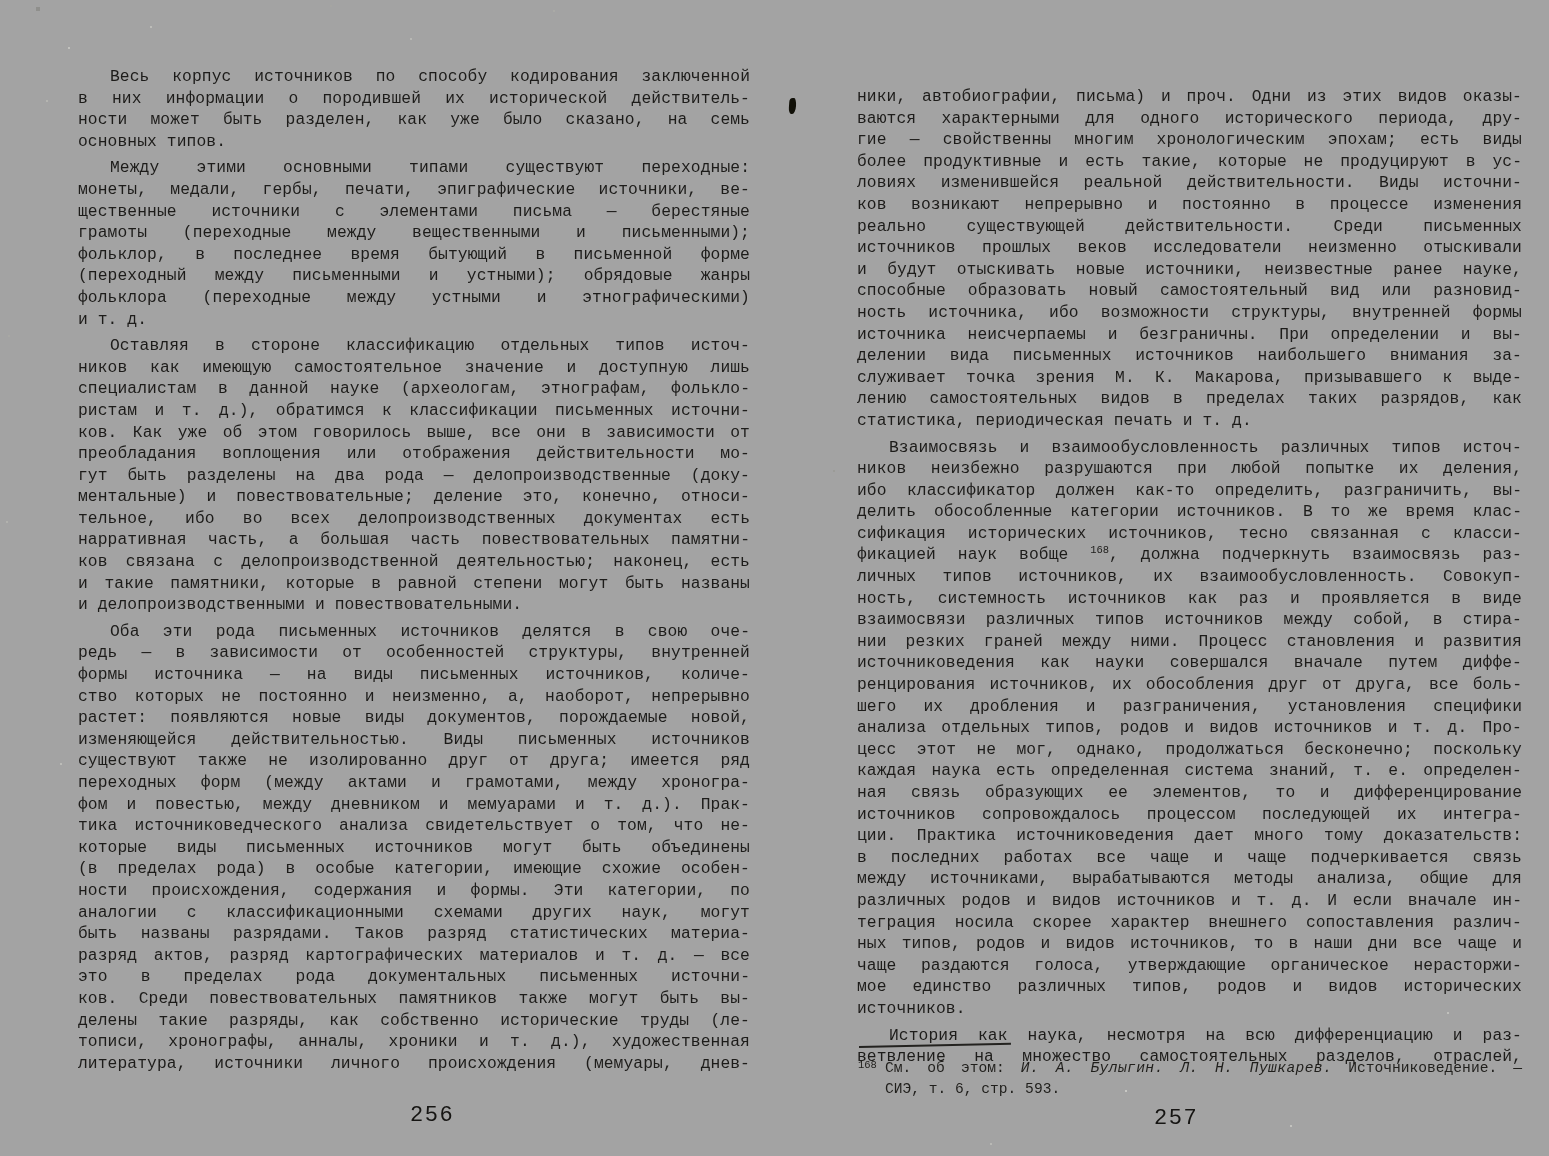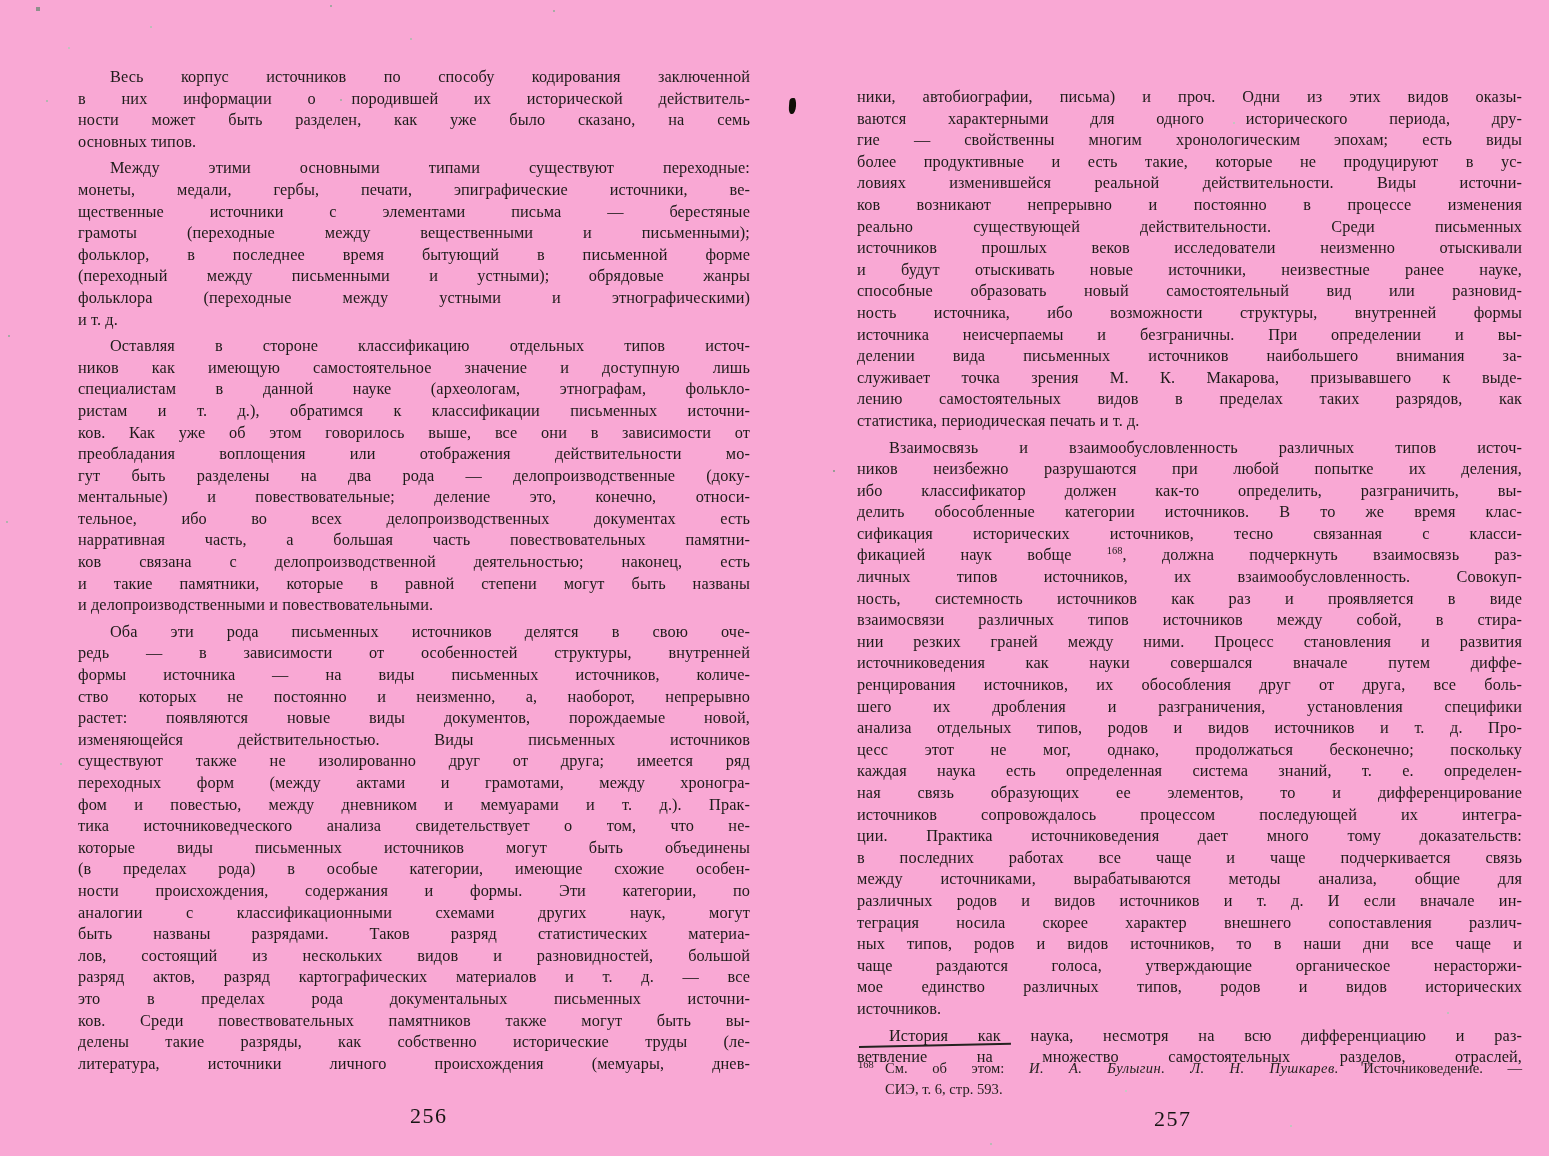--- a/index.html
+++ b/index.html
@@ -1,23 +1,23 @@
 <!DOCTYPE html>
 <html lang="ru"><head>
 <meta charset="utf-8">
 <title>Book spread 256–257</title>
 <style>
   html, body { margin: 0; padding: 0; background: #d9d9d6; }
   .scan {
     position: relative;
     width: 1549px;
     height: 1156px;
-    background: #f9a8d4;
+    background: #a3a3a3;
     overflow: hidden;
-    font-family: Liberation Serif, serif;
+    font-family: Liberation Mono, monospace;
     color: #1d1c1a;
   }
   .col { position: absolute; top: 66px; }
   .col-left  { left: 78px;  width: 672px; }
   .col-right { left: 857px; top: 64px; width: 665px; margin-top: 22px; }
   .para { margin: 0; }
   .para + .para { margin-top: 5px; }
   .line {
     font-size: 16.3px;
     line-height: 21.6px;
@@ -143,25 +143,25 @@
           <div class="line">изменяющейся действительностью. Виды письменных источников</div>
           <div class="line">существуют также не изолированно друг от друга; имеется ряд</div>
           <div class="line">переходных форм (между актами и грамотами, между хроногра-</div>
           <div class="line">фом и повестью, между дневником и мемуарами и т. д.). Прак-</div>
           <div class="line">тика источниковедческого анализа свидетельствует о том, что не-</div>
           <div class="line">которые виды письменных источников могут быть объединены</div>
           <div class="line">(в пределах рода) в особые категории, имеющие схожие особен-</div>
           <div class="line">ности происхождения, содержания и формы. Эти категории, по</div>
           <div class="line">аналогии с классификационными схемами других наук, могут</div>
           <div class="line">быть названы разрядами. Таков разряд статистических материа-</div>
-          <div class="line">лов, состоящий из нескольких видов и разновидностей, большой</div>
           <div class="line">разряд актов, разряд картографических материалов и т. д. — все</div>
           <div class="line">это в пределах рода документальных письменных источни-</div>
           <div class="line">ков. Среди повествовательных памятников также могут быть вы-</div>
           <div class="line">делены такие разряды, как собственно исторические труды (ле-</div>
+          <div class="line">тописи, хронографы, анналы, хроники и т. д.), художественная</div>
           <div class="line">литература, источники личного происхождения (мемуары, днев-</div>
         </div>
       </div>
     <div class="pageno pageno-left">256</div>
   </div>
 
   <div class="page-right">
     <div class="col col-right" id="right-col">
         <div class="para">
           <div class="line">ники, автобиографии, письма) и проч. Одни из этих видов оказы-</div>

